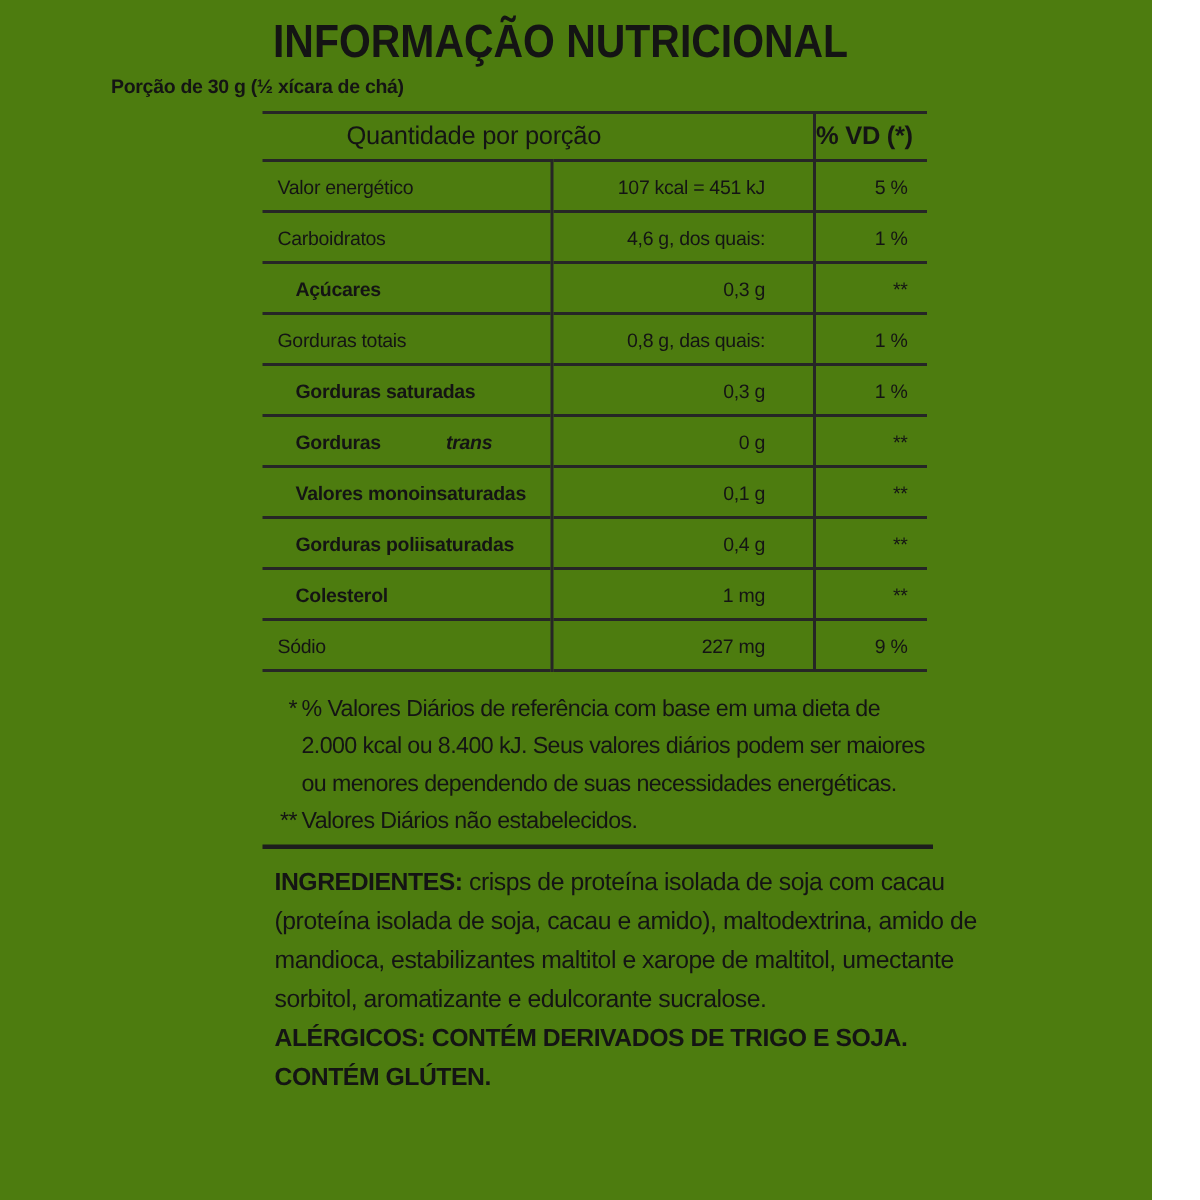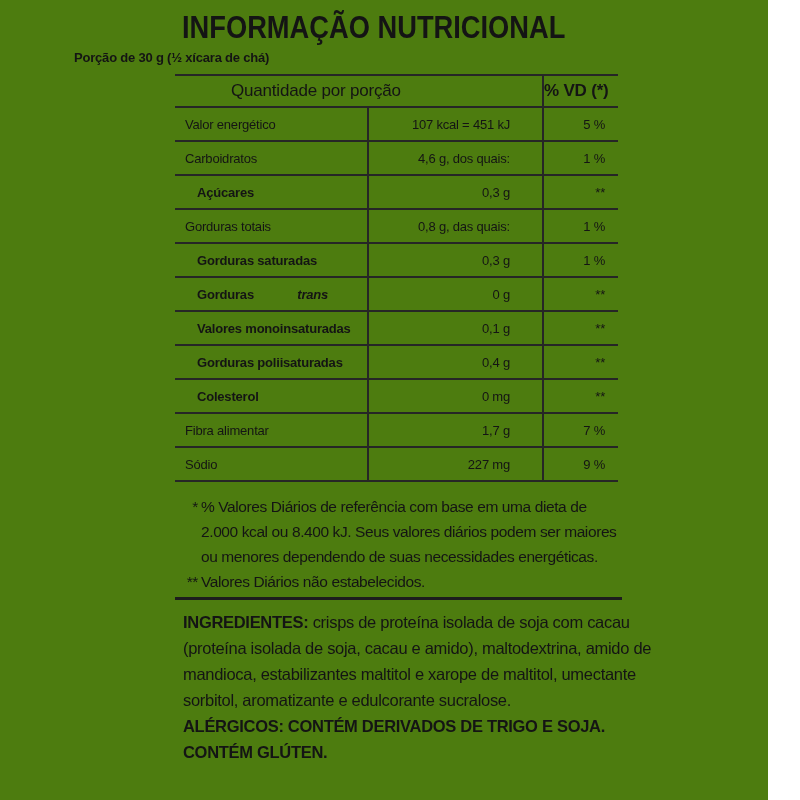--- a/index.html
+++ b/index.html
@@ -103,27 +103,22 @@
         <td class="c2">0,1 g</td>
         <td class="c3">**</td>
       </tr>
       <tr class="indent">
         <td class="c1"><span>Gorduras poliisaturadas</span></td>
         <td class="c2">0,4 g</td>
         <td class="c3">**</td>
       </tr>
       <tr class="indent">
         <td class="c1"><span>Colesterol</span></td>
-        <td class="c2">0 mg</td>
+        <td class="c2">1 mg</td>
         <td class="c3">**</td>
-      </tr>
-      <tr>
-        <td class="c1"><span>Fibra alimentar</span></td>
-        <td class="c2">1,7 g</td>
-        <td class="c3">7 %</td>
       </tr>
       <tr>
         <td class="c1"><span>Sódio</span></td>
         <td class="c2">227 mg</td>
         <td class="c3">9 %</td>
       </tr>
     </tbody>
   </table>
 
   <div class="footnotes">

